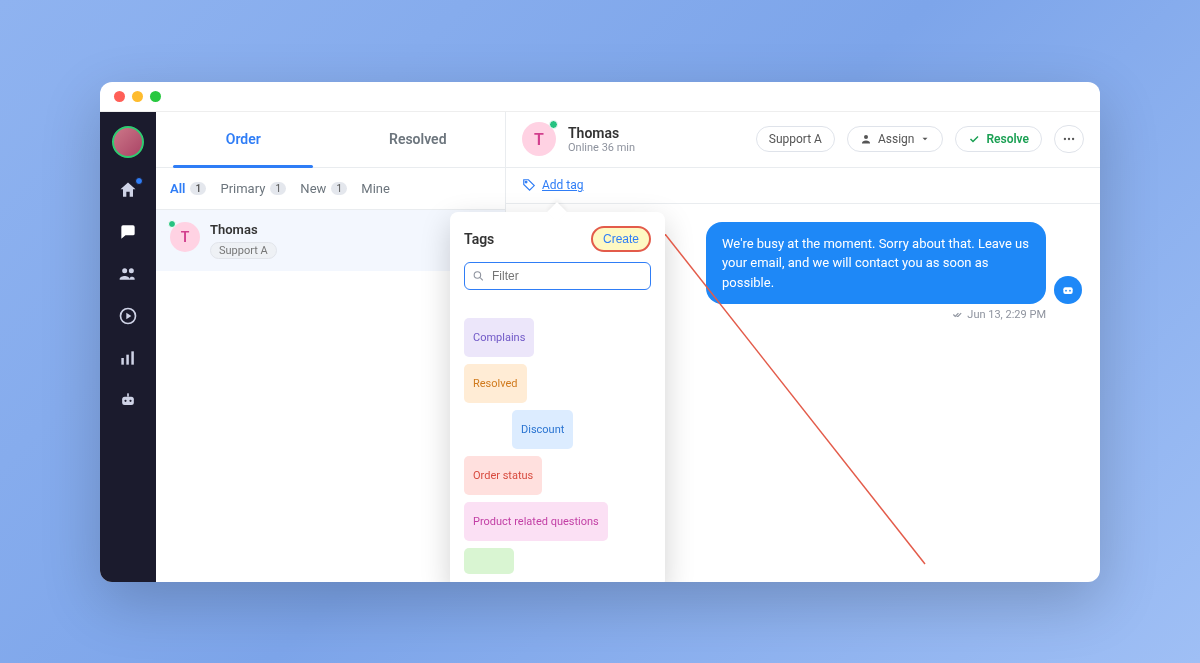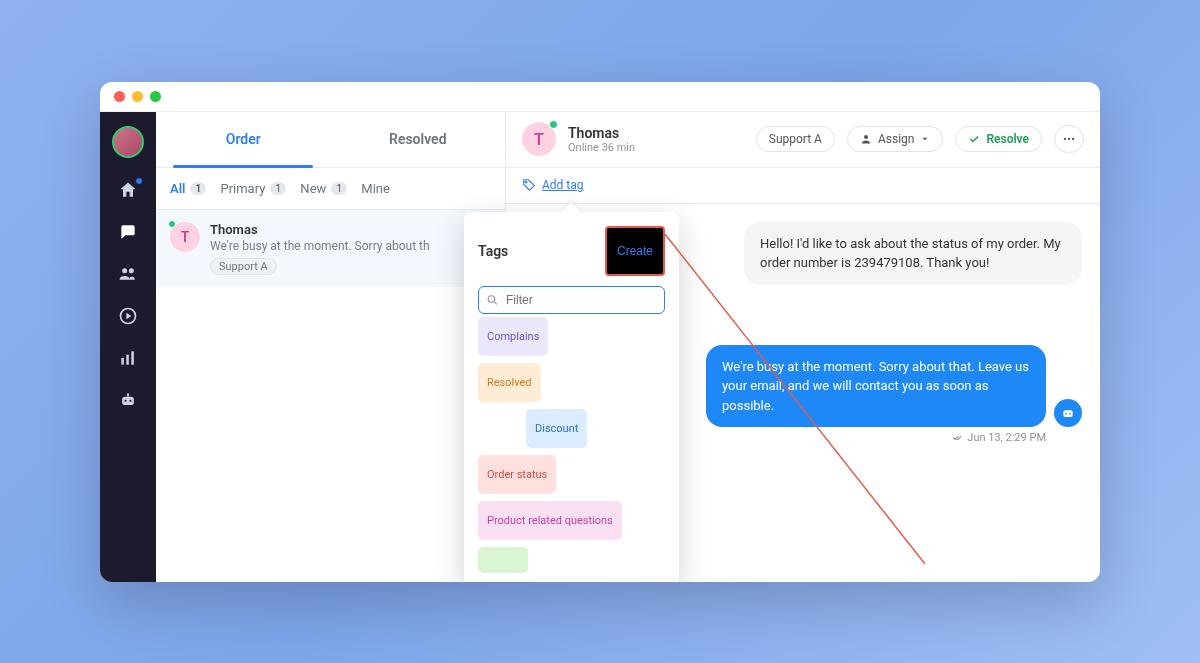--- a/index.html
+++ b/index.html
@@ -94,40 +94,40 @@
   .msg-in { background:#f4f5f7; color:#333; border-radius:16px; padding:12px 16px; font-size:13px; max-width:420px; line-height:1.5; margin-bottom:60px; margin-left:220px; }
   .msg-out-wrap { display:flex; flex-direction:column; align-items:flex-end; gap:4px; }
   .msg-out-row { display:flex; align-items:flex-end; gap:8px; }
   .msg-out { background:#1e88f7; color:#fff; border-radius:16px; padding:12px 16px; font-size:13px; max-width:340px; line-height:1.5; }
   .bot-icon { width:28px; height:28px; border-radius:50%; background:#1e88f7; color:#fff; display:flex; align-items:center; justify-content:center; flex-shrink:0; }
   .msg-meta { font-size:11px; color:#8e939e; display:flex; align-items:center; gap:4px; margin-right:36px; }
 
   
   .popover {
     position:absolute;
-    left: 364px;
+    left: 350px;
     top: 130px;
     width: 215px;
     background:#fff;
     border-radius:8px;
     box-shadow:0 10px 30px rgba(0,0,0,0.18);
     padding:14px;
     z-index:20;
   }
   .popover::before {
     content:"";
     position:absolute;
     top:-7px; left:100px;
     width:14px; height:14px; background:#fff; transform:rotate(45deg);
     box-shadow:-2px -2px 4px rgba(0,0,0,0.05);
   }
   .pop-head { display:flex; align-items:center; justify-content:space-between; margin-bottom:10px; }
   .pop-title { font-weight:600; font-size:14px; color:#333; }
-  .create-btn { border:2px solid #e35b4a; color:#2f7df6; font-size:12px; padding:16px 10px; border-radius:4px; background:#000000; cursor:pointer; }
-  .filter-wrap { position:relative; margin-bottom:3px; }
+  .create-btn { border:2px solid #e35b4a; color:#2f7df6; font-size:12px; padding:4px 10px; border-radius:13px; background:#fef9c3; cursor:pointer; }
+  .filter-wrap { position:relative; margin-bottom:28px; }
   .filter-input { width:100%; border:1.5px solid #2f7df6; border-radius:6px; padding:6px 8px 6px 27px; font-size:12px; outline:none; }
   .filter-icon { position:absolute; left:8px; top:50%; transform:translateY(-50%); color:#8e939e; }
   .tag-list { display:flex; flex-direction:column; gap:7px; }
   .tag-pill { display:inline-block; font-size:11px; padding:13px 9px; border-radius:5px; width:max-content; cursor:pointer; }
   .t-purple { background:#ece6fa; color:#7058c7; }
   .t-orange { background:#ffecd5; color:#d07a1d; }
   .t-blue { background:#dcecff; color:#2a74d1;margin-left:48px; }
   .t-red { background:#ffe0de; color:#d84b3f; }
   .t-magenta { background:#fbe0f4; color:#c23fa5; }
   .t-green { background:#d9f5d2; color:#3ba539; width:50px; height:10px; }
@@ -216,21 +216,20 @@
           <span>Mine</span>
         </div>
       </div>
       <div class="conv-item">
         <div class="conv-avatar">
           <span class="dot"></span>
           <span>T</span>
         </div>
         <div class="conv-body">
           <div class="conv-name">Thomas</div>
-          <div class="conv-snippet">We're busy at the moment. Sorry about th</div>
           <div class="conv-chip">Support A</div>
         </div>
       </div>
     </div>
 
     <div class="main-pane">
       <div class="chat-header">
         <div class="chat-avatar">
           <span class="dot"></span>
           <span>T</span>
@@ -268,21 +267,20 @@
 
       <div class="tag-row">
         <svg class="tag-icon" width="14" height="14" viewBox="0 0 24 24" fill="none" stroke="#2f7df6" stroke-width="2">
             <path d="M3 3h8l10 10-8 8L3 11V3z"></path>
             <circle cx="7" cy="7" r="1.5" fill="#2f7df6"></circle>
           </svg>
         <span class="add-tag">Add tag</span>
       </div>
 
       <div class="chat-body">
-        <div class="msg-in">Hello! I'd like to ask about the status of my order. My order number is 239479108. Thank you!</div>
         <div class="msg-out-wrap">
           <div class="msg-out-row">
             <div class="msg-out">We're busy at the moment. Sorry about that. Leave us your email, and we will contact you as soon as possible.</div>
             <div class="bot-icon">
               <svg width="16" height="16" viewBox="0 0 24 24" fill="#fff">
                   <rect x="5" y="8" width="14" height="10" rx="3"></rect>
                   <circle cx="9" cy="13" r="1.3" fill="#1e88f7"></circle>
                   <circle cx="15" cy="13" r="1.3" fill="#1e88f7"></circle>
                 </svg>
             </div>

